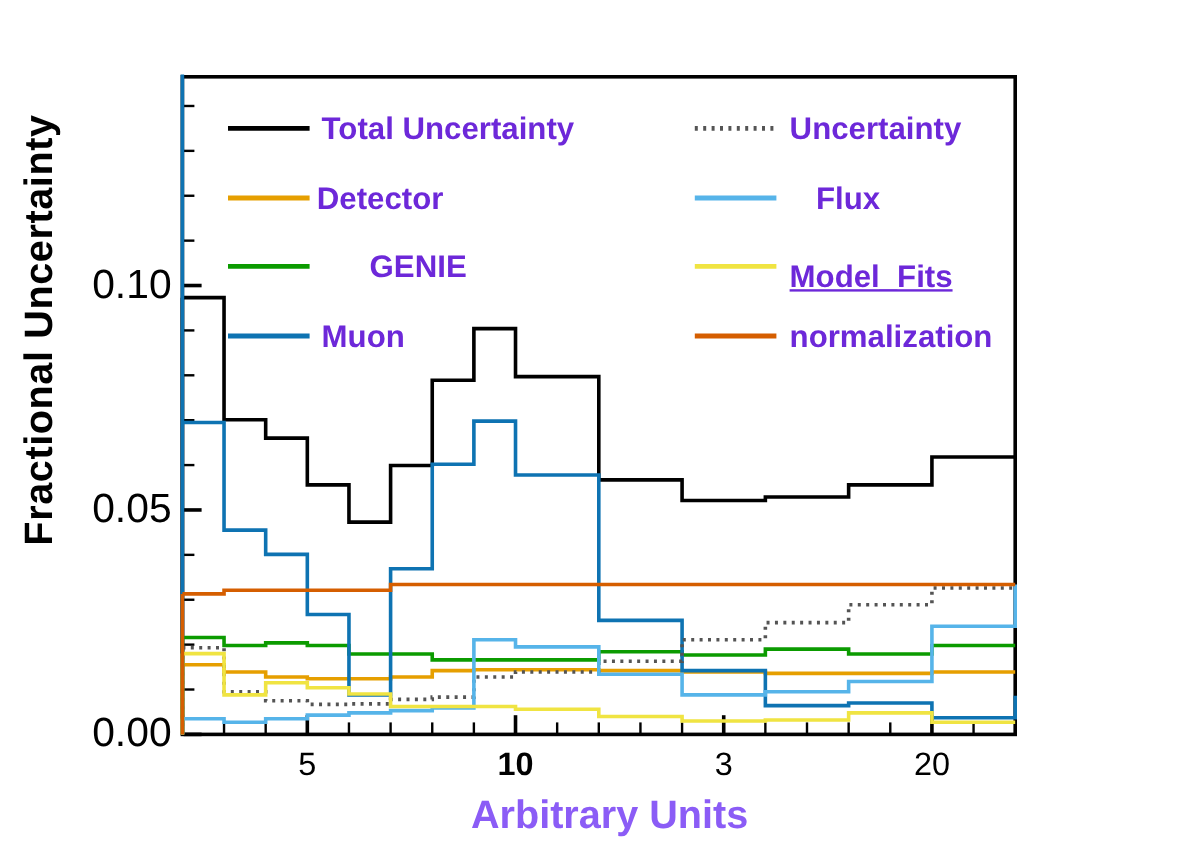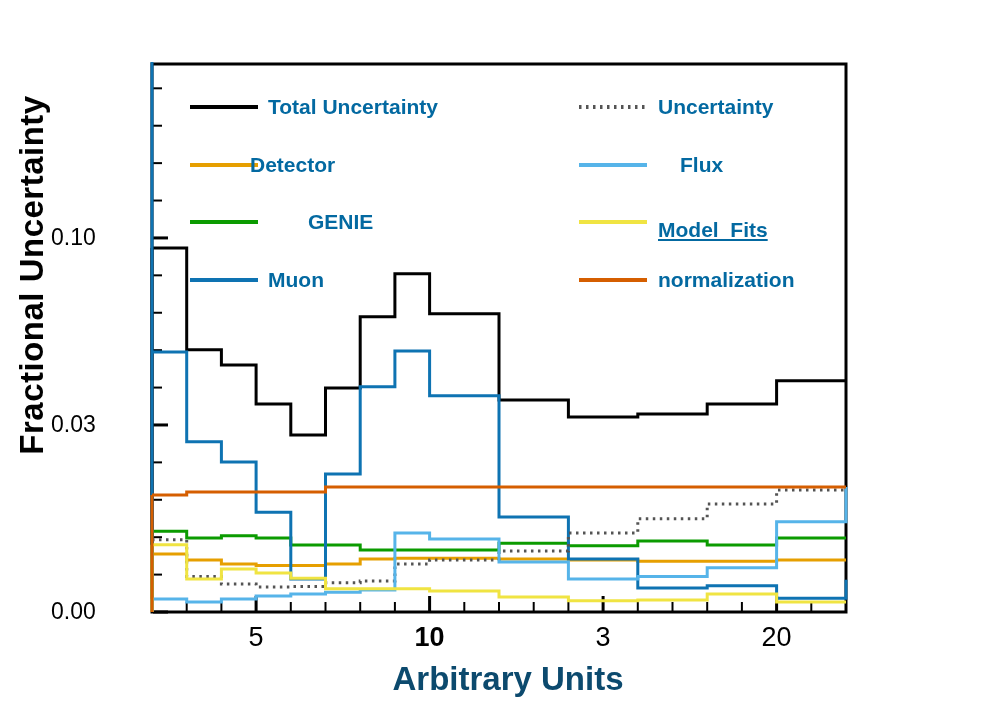--- a/index.html
+++ b/index.html
@@ -19,40 +19,41 @@
     text-align:center;
     font-size:33px;font-weight:bold;color:#000;
     letter-spacing:0.5px;
     line-height:42px;
   }
   .xlabel{
     position:absolute;
     left:288px;top:658px;
     width:440px;height:42px;
     text-align:center;
-    font-size:33px;font-weight:bold;color:#0c4a6e;
+    font-size:33px;font-weight:bold;color:#8b5cf6;
     line-height:42px;
   }
   .ytick-label{
     position:absolute;
     width:92px;height:32px;
-    font-size:23px;color:#000;
+    text-align:right;
+    font-size:34px;color:#000;
     line-height:32px;
   }
   .xtick-label{
     position:absolute;
     width:80px;height:34px;
     text-align:center;
     font-size:27px;color:#000;
     line-height:34px;
   }
   .legend-label{
     position:absolute;
     height:28px;
-    font-size:21px;font-weight:bold;color:#0369a1;
+    font-size:26px;font-weight:bold;color:#6d28d9;
     line-height:28px;
     white-space:nowrap;
   }
   .legend-line{
     position:absolute;
   }
 </style>
 </head>
 <body>
 
@@ -104,38 +105,38 @@
       <path d="M 152 612 L 152 56.51877133105802 M 152 352.02730375426614 L 186.7 352.02730375426614 L 186.7 441.80204778156997 L 221.4 441.80204778156997 L 221.4 462.0013651877133 L 256.1 462.0013651877133 L 256.1 512.1255972696246 L 290.8 512.1255972696246 L 290.8 579.0825938566553 L 325.5 579.0825938566553 L 325.5 473.9713310580205 L 360.2 473.9713310580205 L 360.2 386.8150170648464 L 394.9 386.8150170648464 L 394.9 350.9051194539249 L 429.6 350.9051194539249 L 429.6 395.7924914675768 L 464.3 395.7924914675768 L 464.3 395.7924914675768 L 499 395.7924914675768 L 499 516.9883959044369 L 533.7 516.9883959044369 L 533.7 516.9883959044369 L 568.4 516.9883959044369 L 568.4 558.883276450512 L 603.1 558.883276450512 L 603.1 558.883276450512 L 637.8 558.883276450512 L 637.8 588.0600682593856 L 672.5 588.0600682593856 L 672.5 588.0600682593856 L 707.2 588.0600682593856 L 707.2 585.8156996587031 L 741.9 585.8156996587031 L 741.9 585.8156996587031 L 776.6 585.8156996587031 L 776.6 598.1597269624573 L 811.3 598.1597269624573 L 811.3 598.1597269624573 L 846 598.1597269624573 L 846 579.8307167235495 " fill="none" stroke="#0e73b2" stroke-width="3" clip-path="url(#frame-clip)"></path>
       <path d="M 152 612 L 152 539.8061433447099 M 152 539.8061433447099 L 186.7 539.8061433447099 L 186.7 576.4641638225256 L 221.4 576.4641638225256 L 221.4 583.9453924914676 L 256.1 583.9453924914676 L 256.1 586.9378839590444 L 290.8 586.9378839590444 L 290.8 586.5638225255973 L 325.5 586.5638225255973 L 325.5 582.8232081911262 L 360.2 582.8232081911262 L 360.2 580.9529010238908 L 394.9 580.9529010238908 L 394.9 564.1201365187713 L 429.6 564.1201365187713 L 429.6 560.0054607508532 L 464.3 560.0054607508532 L 464.3 560.0054607508532 L 499 560.0054607508532 L 499 551.0279863481229 L 533.7 551.0279863481229 L 533.7 551.0279863481229 L 568.4 551.0279863481229 L 568.4 533.0730375426621 L 603.1 533.0730375426621 L 603.1 533.0730375426621 L 637.8 533.0730375426621 L 637.8 518.8587030716724 L 672.5 518.8587030716724 L 672.5 518.8587030716724 L 707.2 518.8587030716724 L 707.2 503.8962457337884 L 741.9 503.8962457337884 L 741.9 503.8962457337884 L 776.6 503.8962457337884 L 776.6 490.0559726962457 L 811.3 490.0559726962457 L 811.3 490.0559726962457 L 846 490.0559726962457 " fill="none" stroke="#545454" stroke-width="3" clip-path="url(#frame-clip)" stroke-dasharray="2.5 4.5"></path>
       <path d="M 152 612 L 152 598.9078498293516 M 152 598.9078498293516 L 186.7 598.9078498293516 L 186.7 601.9003412969283 L 221.4 601.9003412969283 L 221.4 598.9078498293516 L 256.1 598.9078498293516 L 256.1 595.9153583617748 L 290.8 595.9153583617748 L 290.8 594.0450511945393 L 325.5 594.0450511945393 L 325.5 592.1747440273037 L 360.2 592.1747440273037 L 360.2 589.9303754266211 L 394.9 589.9303754266211 L 394.9 533.0730375426621 L 429.6 533.0730375426621 L 429.6 539.0580204778157 L 464.3 539.0580204778157 L 464.3 539.0580204778157 L 499 539.0580204778157 L 499 561.8757679180887 L 533.7 561.8757679180887 L 533.7 561.8757679180887 L 568.4 561.8757679180887 L 568.4 579.0825938566553 L 603.1 579.0825938566553 L 603.1 579.0825938566553 L 637.8 579.0825938566553 L 637.8 576.4641638225256 L 672.5 576.4641638225256 L 672.5 576.4641638225256 L 707.2 576.4641638225256 L 707.2 567.8607508532423 L 741.9 567.8607508532423 L 741.9 567.8607508532423 L 776.6 567.8607508532423 L 776.6 521.8511945392491 L 811.3 521.8511945392491 L 811.3 521.8511945392491 L 846 521.8511945392491 L 846 487.06348122866893 " fill="none" stroke="#56b4e9" stroke-width="3" clip-path="url(#frame-clip)"></path>
       <path d="M 152 612 L 152 544.6689419795222 M 152 544.6689419795222 L 186.7 544.6689419795222 L 186.7 579.0825938566553 L 221.4 579.0825938566553 L 221.4 568.9829351535836 L 256.1 568.9829351535836 L 256.1 573.0976109215017 L 290.8 573.0976109215017 L 290.8 578.3344709897611 L 325.5 578.3344709897611 L 325.5 588.8081911262799 L 360.2 588.8081911262799 L 360.2 588.8081911262799 L 394.9 588.8081911262799 L 394.9 588.8081911262799 L 429.6 588.8081911262799 L 429.6 591.0525597269625 L 464.3 591.0525597269625 L 464.3 591.0525597269625 L 499 591.0525597269625 L 499 597.037542662116 L 533.7 597.037542662116 L 533.7 597.037542662116 L 568.4 597.037542662116 L 568.4 600.7781569965871 L 603.1 600.7781569965871 L 603.1 600.7781569965871 L 637.8 600.7781569965871 L 637.8 600.0300341296928 L 672.5 600.0300341296928 L 672.5 600.0300341296928 L 707.2 600.0300341296928 L 707.2 594.0450511945393 L 741.9 594.0450511945393 L 741.9 594.0450511945393 L 776.6 594.0450511945393 L 776.6 601.9003412969283 L 811.3 601.9003412969283 L 811.3 601.9003412969283 L 846 601.9003412969283 " fill="none" stroke="#f0e442" stroke-width="3" clip-path="url(#frame-clip)"></path>
       <path d="M 152 612 L 152 494.918771331058 M 152 494.918771331058 L 186.7 494.918771331058 L 186.7 491.9262798634812 L 221.4 491.9262798634812 L 221.4 491.9262798634812 L 256.1 491.9262798634812 L 256.1 491.9262798634812 L 290.8 491.9262798634812 L 290.8 491.9262798634812 L 325.5 491.9262798634812 L 325.5 487.06348122866893 L 360.2 487.06348122866893 L 360.2 487.06348122866893 L 394.9 487.06348122866893 L 394.9 487.06348122866893 L 429.6 487.06348122866893 L 429.6 487.06348122866893 L 464.3 487.06348122866893 L 464.3 487.06348122866893 L 499 487.06348122866893 L 499 487.06348122866893 L 533.7 487.06348122866893 L 533.7 487.06348122866893 L 568.4 487.06348122866893 L 568.4 487.06348122866893 L 603.1 487.06348122866893 L 603.1 487.06348122866893 L 637.8 487.06348122866893 L 637.8 487.06348122866893 L 672.5 487.06348122866893 L 672.5 487.06348122866893 L 707.2 487.06348122866893 L 707.2 487.06348122866893 L 741.9 487.06348122866893 L 741.9 487.06348122866893 L 776.6 487.06348122866893 L 776.6 487.06348122866893 L 811.3 487.06348122866893 L 811.3 487.06348122866893 L 846 487.06348122866893 " fill="none" stroke="#d55e00" stroke-width="3" clip-path="url(#frame-clip)"></path>
     </svg>
   <div class="ylabel">Fractional Uncertainty</div>
   <div class="xlabel">Arbitrary Units</div>
   <div id="ytick-container">
       <div class="ytick-label" style="left: 51px; top: 595px;">0.00</div>
-      <div class="ytick-label" style="left: 51px; top: 407.969px;">0.03</div>
+      <div class="ytick-label" style="left: 51px; top: 407.969px;">0.05</div>
       <div class="ytick-label" style="left: 51px; top: 220.939px;">0.10</div>
     </div>
   <div id="xtick-container">
       <div class="xtick-label" style="left: 216.1px; top: 620px;">5</div>
       <div class="xtick-label" style="left: 389.6px; top: 620px; font-weight: bold;">10</div>
       <div class="xtick-label" style="left: 563.1px; top: 620px;">3</div>
       <div class="xtick-label" style="left: 736.6px; top: 620px;">20</div>
     </div>
   <div id="legend">
       <svg class="legend-line" width="70" height="8" style="left: 189px; top: 103px;">
         <line x1="1" y1="4" x2="69" y2="4" stroke="#000000" stroke-width="4"></line>
       </svg>
       <div class="legend-label" style="left: 268px; top: 93px;">Total Uncertainty</div>
       <svg class="legend-line" width="70" height="8" style="left: 189px; top: 160.5px;">
         <line x1="1" y1="4" x2="69" y2="4" stroke="#e69f00" stroke-width="4"></line>
       </svg>
-      <div class="legend-label" style="left: 250px; top: 150.5px;">Detector</div>
+      <div class="legend-label" style="left: 264px; top: 150.5px;">Detector</div>
       <svg class="legend-line" width="70" height="8" style="left: 189px; top: 218px;">
         <line x1="1" y1="4" x2="69" y2="4" stroke="#0b9b00" stroke-width="4"></line>
       </svg>
       <div class="legend-label" style="left: 268px; top: 208px; margin-left: 40px;">GENIE</div>
       <svg class="legend-line" width="70" height="8" style="left: 189px; top: 275.5px;">
         <line x1="1" y1="4" x2="69" y2="4" stroke="#0e73b2" stroke-width="4"></line>
       </svg>
       <div class="legend-label" style="left: 268px; top: 265.5px; text-align: right;">Muon</div>
       <svg class="legend-line" width="70" height="8" style="left: 578px; top: 103px;">
         <line x1="1" y1="4" x2="69" y2="4" stroke="#545454" stroke-width="4" stroke-dasharray="2.5 4.5"></line>

